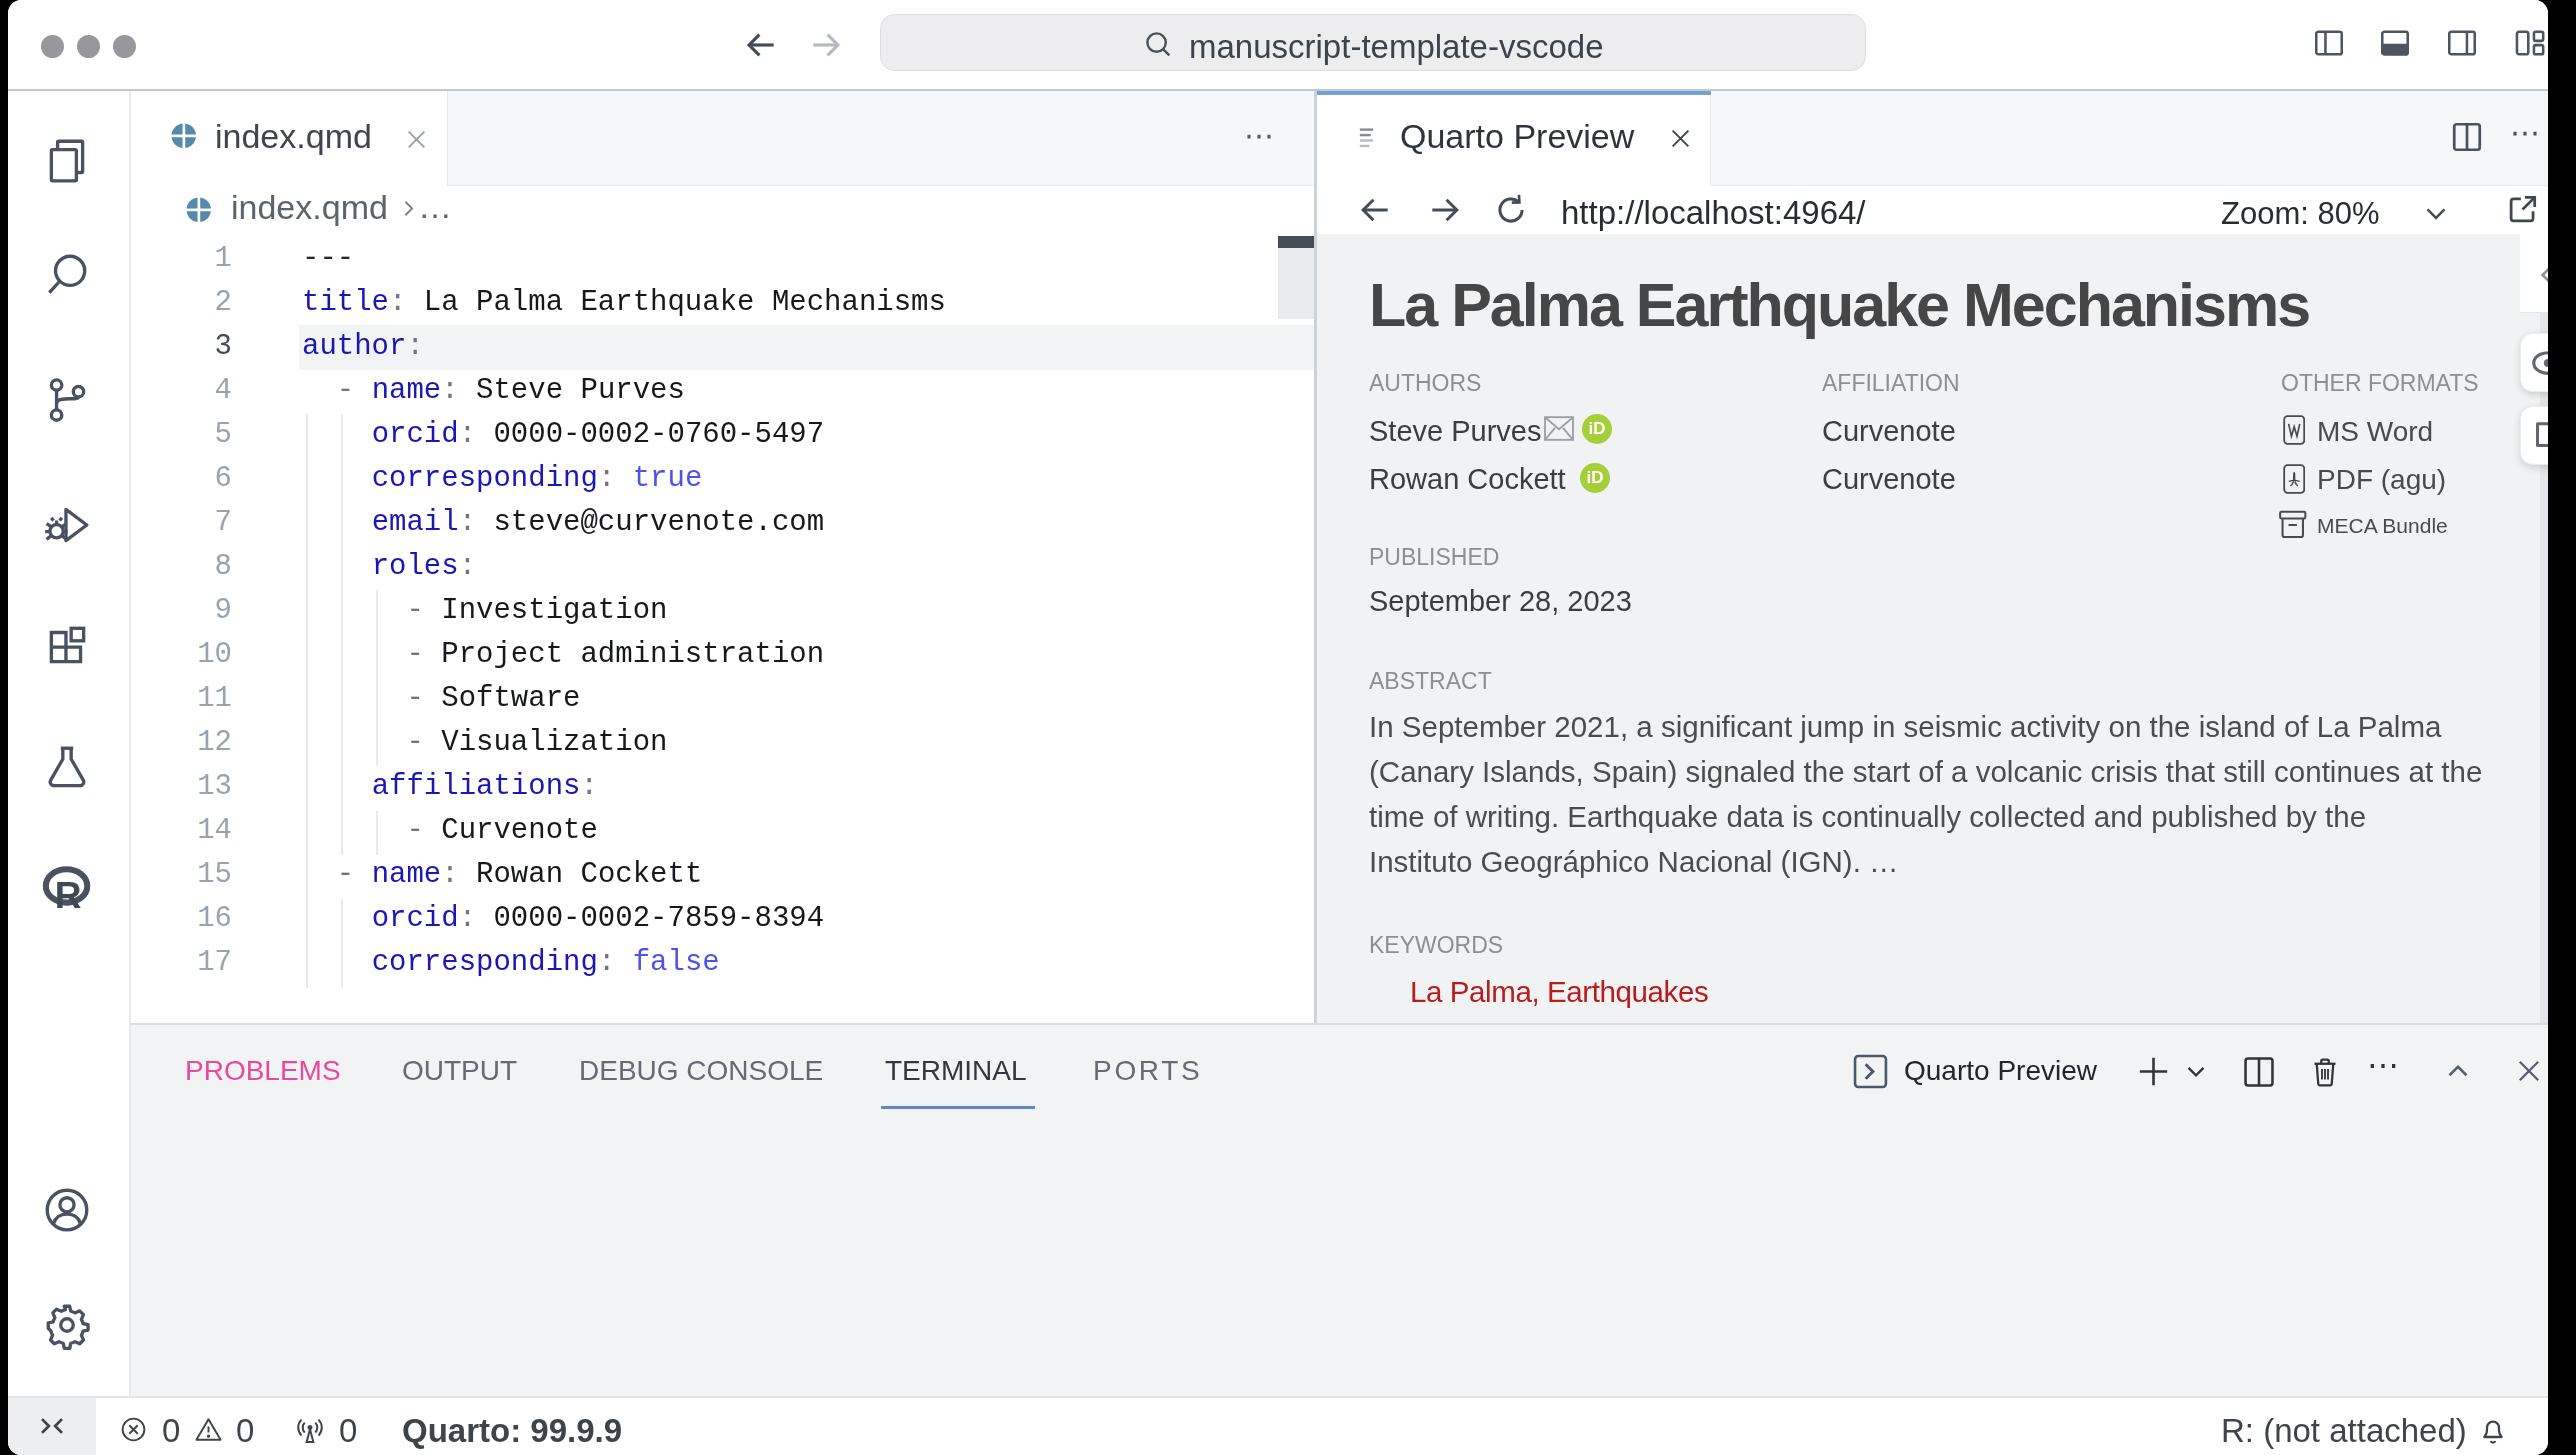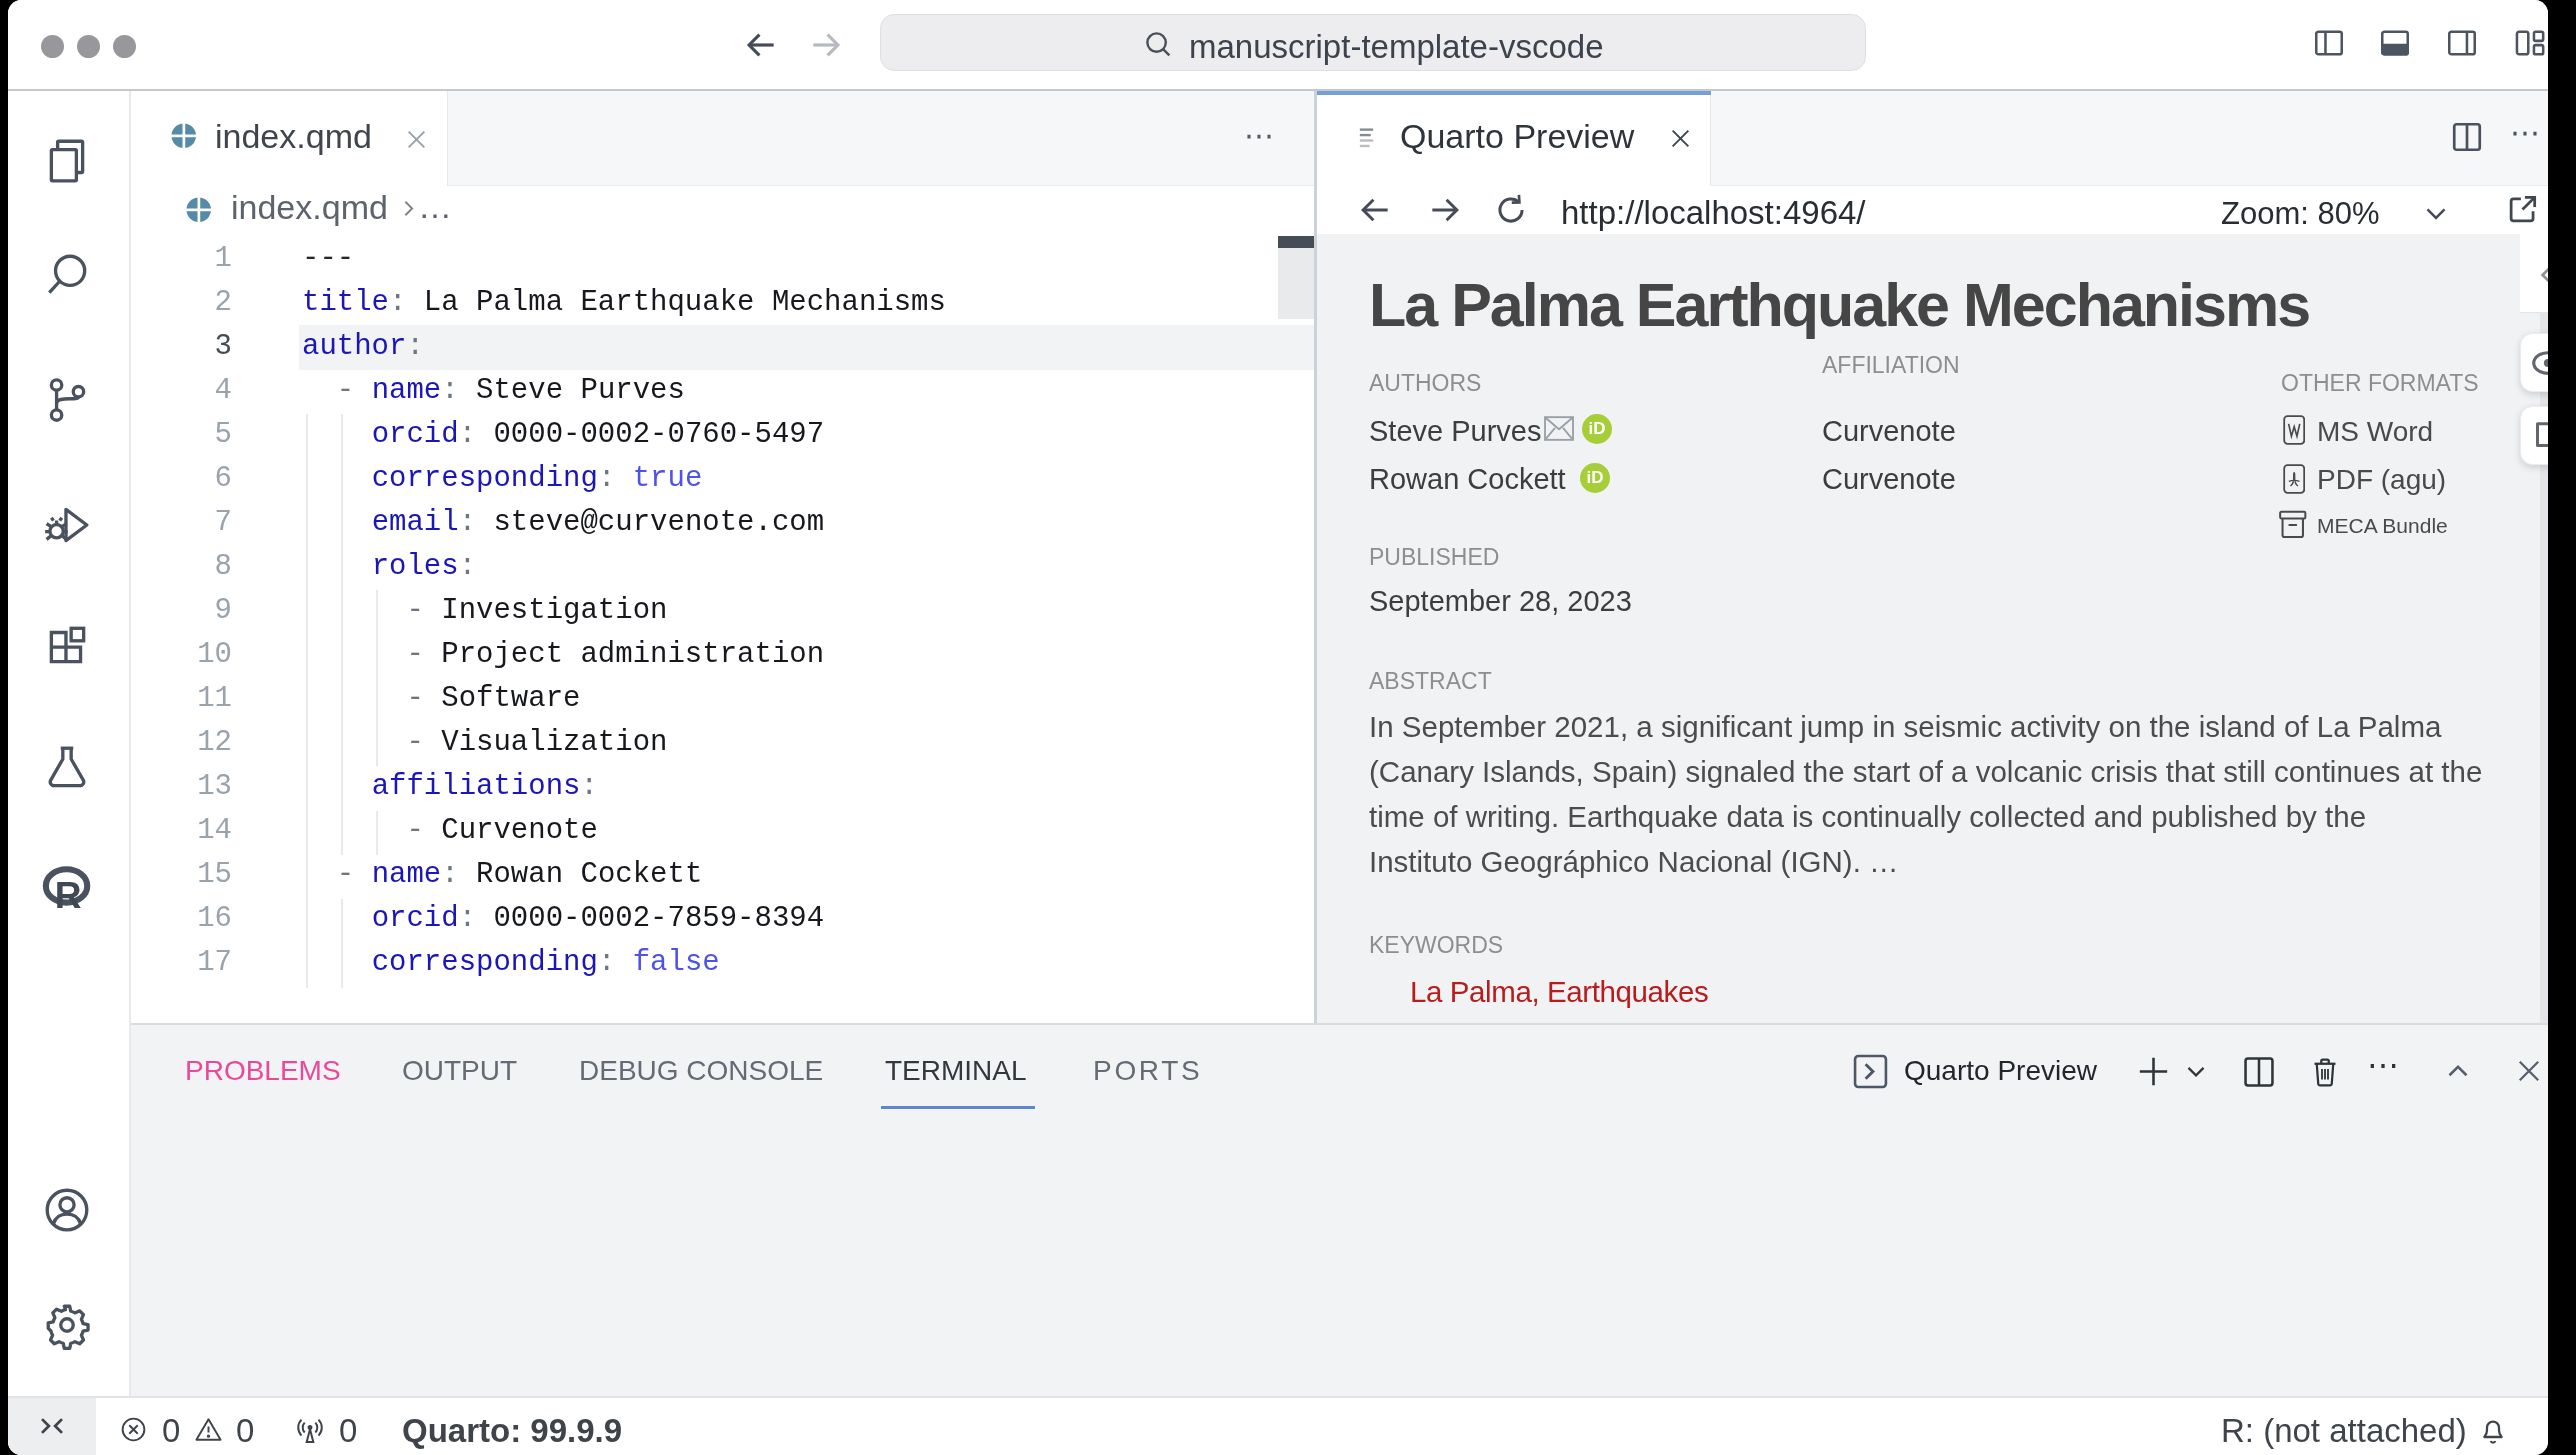--- a/index.html
+++ b/index.html
@@ -208,21 +208,21 @@
         <circle cx="12" cy="12" r="2.6" fill="#62666e"></circle>
       </svg>
   <div class="a" style="left:2512px;top:406px;width:57px;height:59px;background:#fff;border:0.9px solid #ececee;border-radius:12.5px;box-sizing:border-box;box-shadow:0 2.7px 7.2px rgba(0,0,0,0.14);"></div>
   <svg class="a" style="left:2522px;top:417px;" width="36" height="36" viewBox="0 0 24 24" fill="none" stroke="#62666e" stroke-width="2">
         <path d="M5 4.5h14v9l-5.5 5.5H5z M13.5 19v-5.5H19" stroke-linejoin="round"></path>
       </svg>
 
   <div class="a" style="left:1361px;top:275px;font-size:61px;font-weight:bold;color:#464646;line-height:1;letter-spacing:-2px;">La Palma Earthquake Mechanisms</div>
 
   <div class="a" style="left:1361px;top:372px;font-size:23px;color:#8e8e8e;line-height:1;">AUTHORS</div>
-  <div class="a" style="left:1814px;top:354px;font-size:23px;color:#8e8e8e;line-height:1;">AFFILIATION</div>
+  <div class="a" style="left:1814px;top:372px;font-size:23px;color:#8e8e8e;line-height:1;">AFFILIATION</div>
   <div class="a" style="left:2273px;top:372px;font-size:23px;color:#8e8e8e;line-height:1;">OTHER FORMATS</div>
 
   <div class="a" style="left:1361px;top:417px;font-size:29px;color:#3d3d3d;line-height:1;">Steve Purves</div>
   <svg class="a" style="left:1535px;top:415px;" width="32" height="27" viewBox="0 0 24 20" fill="none" stroke="#9aa0a6" stroke-width="1.4">
         <rect x="1.5" y="1.5" width="21" height="17"></rect>
         <path d="M1.5 1.5 12 10.5 22.5 1.5"></path>
         <path d="M1.5 18.5 9 9.5 M22.5 18.5 15 9.5"></path>
       </svg>
   <div class="a" style="left:1574px;top:414px;width:30px;height:30px;border-radius:50%;background:#a6ce39;"></div>
   <div class="a" style="left:1574px;top:414px;width:30px;height:30px;font-size:17px;font-weight:bold;color:#fff;text-align:center;line-height:30px;">iD</div>

